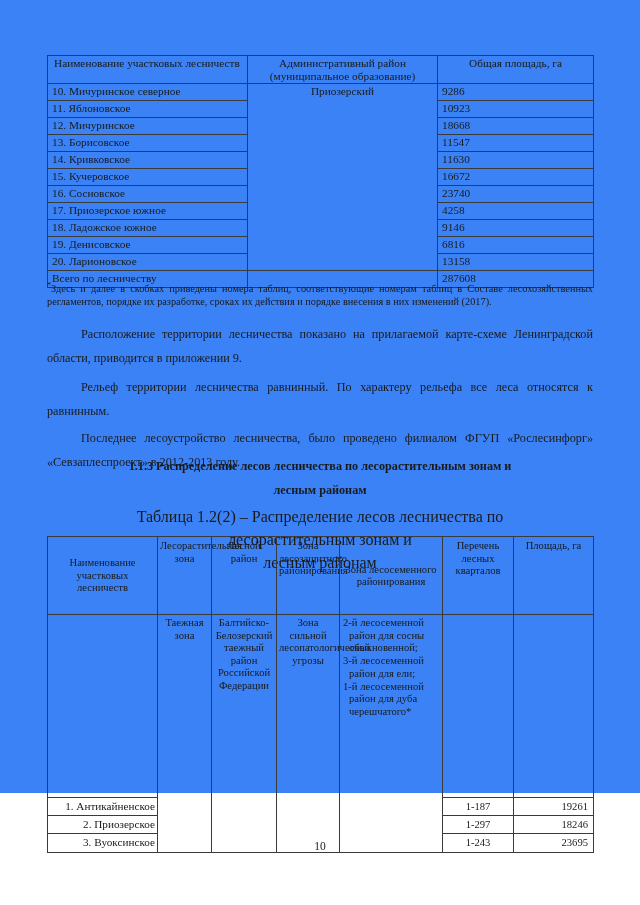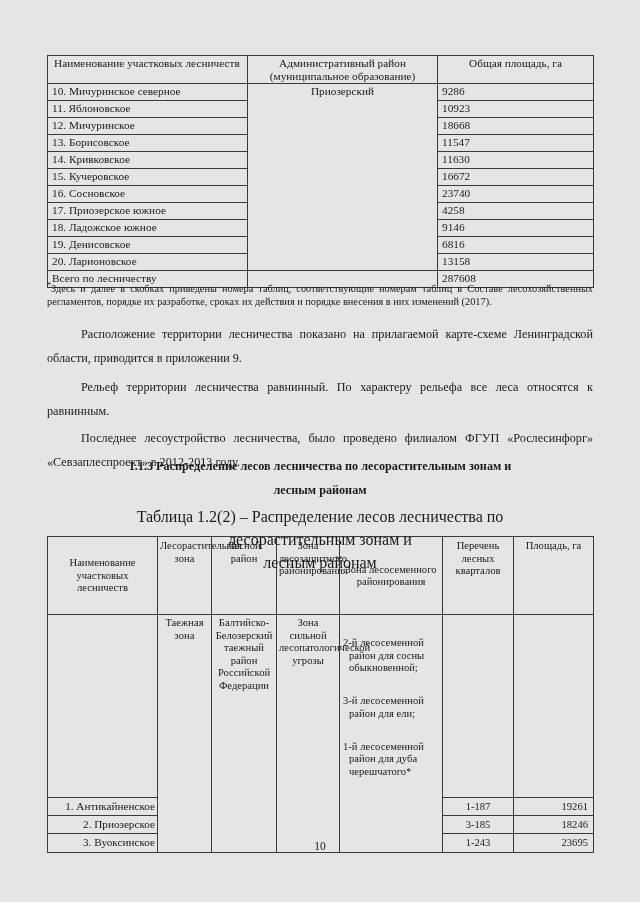--- a/index.html
+++ b/index.html
@@ -13,22 +13,22 @@
     height: 905px;
     position: relative;
     font-family: "Liberation Serif", "DejaVu Serif", serif;
     color: #1a1a1a;
     overflow: hidden;
   }
   .page {
     position: absolute;
     left: 0; top: 0;
     width: 640px;
-    height: 902px;
-    background: #e5e5e5;
+    height: 793px;
+    background: #3b82f6;
   }
   .sheet {
     position: absolute;
     left: 47px;
     top: 0;
     width: 546px;
   }
 
   
   table.doc-table {
@@ -137,21 +137,20 @@
   #table-two td.zone-seed {
     text-align: left;
     padding-left: 3px;
     vertical-align: top;
     line-height: 1.2;
   }
   #table-two td.zone-seed .hang {
     display: block;
     padding-left: 6px;
     text-indent: -6px;
-    margin-top: 20px;
   }
   #table-two td.left-name {
     text-align: right;
     padding-left: 4px;
     vertical-align: bottom;
     font-size: 11.2px;
   }
   #table-two td.num {
     text-align: center;
     vertical-align: bottom;
@@ -297,21 +296,21 @@
           <td class="area2"></td>
         </tr>
 
         <tr>
           <td class="left-name">1. Антикайненское</td>
           <td class="num">1-187</td>
           <td class="area2">19261</td>
         </tr>
         <tr>
           <td class="left-name">2. Приозерское</td>
-          <td class="num">3-185</td>
+          <td class="num">1-297</td>
           <td class="area2">18246</td>
         </tr>
         <tr>
           <td class="left-name">3. Вуоксинское</td>
           <td class="num">1-243</td>
           <td class="area2">23695</td>
         </tr>
       </tbody>
     </table>
 

